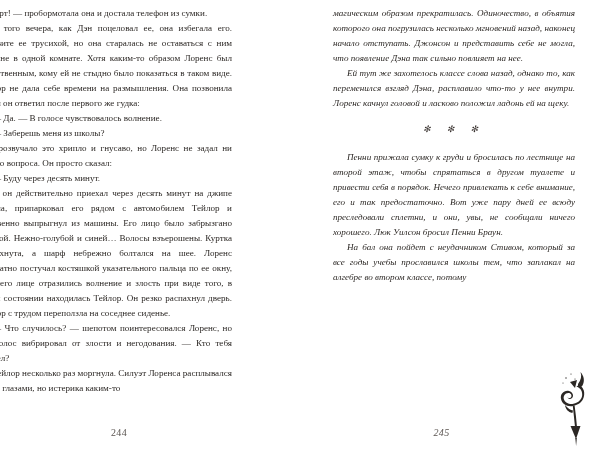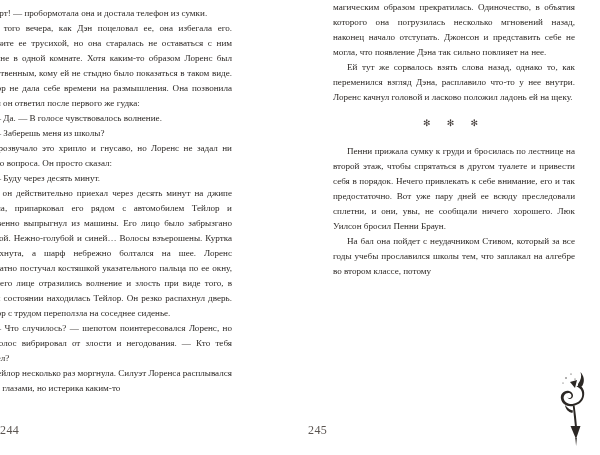--- a/index.html
+++ b/index.html
@@ -27,21 +27,22 @@
     box-sizing: border-box;
     height: 455px;
     background: #ffffff;
   }
   .page-left {
     width: 300px;
     padding: 6px 68px 0 0;
   }
   .page-right {
     width: 300px;
-    padding: 0 25px 0 33px;
+    padding: 6px 25px 0 33px;
+    font-style: italic;
   }
   .textblock {
     font-size: 9.1px;
     line-height: 15.0px;
     text-align: justify;
     text-justify: inter-word;
     hyphens: manual;
     color: #2b2724;
   }
   .page-left .textblock {
@@ -60,21 +61,22 @@
     letter-spacing: 7px;
     font-size: 9px;
     margin: 11px 0 13px 0;
     color: #3a3330;
   }
   .folio {
     position: absolute;
     bottom: 17px;
     width: 100%;
     left: 0;
-    font-size: 12px;
+    text-align: center;
+    font-size: 10px;
     color: #5a5450;
     letter-spacing: 0.4px;
   }
   .page-left .folio {
     padding-right: 62px;
     box-sizing: border-box;
   }
   .page-right .folio {
     padding-left: 8px;
     padding-right: 25px;
@@ -115,21 +117,21 @@
       <p class="para">Тейлор несколько раз моргнула. Силуэт Лоренса расплывался перед глазами, но истерика каким-то</p>
     </div>
     <div class="folio">244</div>
   </div>
 
   <div class="gutter"></div>
 
   <div class="page page-right">
     <div class="textblock">
       <p class="para cont">магическим образом прекратилась. Одиночество, в объятия которого она погрузилась несколько мгновений назад, наконец начало отступать. Джонсон и представить себе не могла, что появление Дэна так сильно повлияет на нее.</p>
-      <p class="para">Ей тут же сорвалось взять слова назад, однако то, как переменился взгляд Дэна, расплавило что-то у нее внутри. Лоренс качнул головой и ласково положил ладонь ей на щеку.</p>
+      <p class="para">Ей тут же захотелось классе слова назад, однако то, как переменился взгляд Дэна, расплавило что-то у нее внутри. Лоренс качнул головой и ласково положил ладонь ей на щеку.</p>
 
       <div class="sep">✻ ✻ ✻</div>
 
       <p class="para">Пенни прижала сумку к груди и бросилась по лестнице на второй этаж, чтобы спрятаться в другом туалете и привести себя в порядок. Нечего привлекать к себе внимание, его и так предостаточно. Вот уже пару дней ее всюду преследовали сплетни, и они, увы, не сообщали ничего хорошего. Люк Уилсон бросил Пенни Браун.</p>
       <p class="para">На бал она пойдет с неудачником Стивом, который за все годы учебы прославился школы тем, что заплакал на алгебре во втором классе, потому</p>
     </div>
     <div class="folio">245</div>
 
     <svg class="ornament" viewBox="0 0 46 86">
       <g fill="#2b2724">

